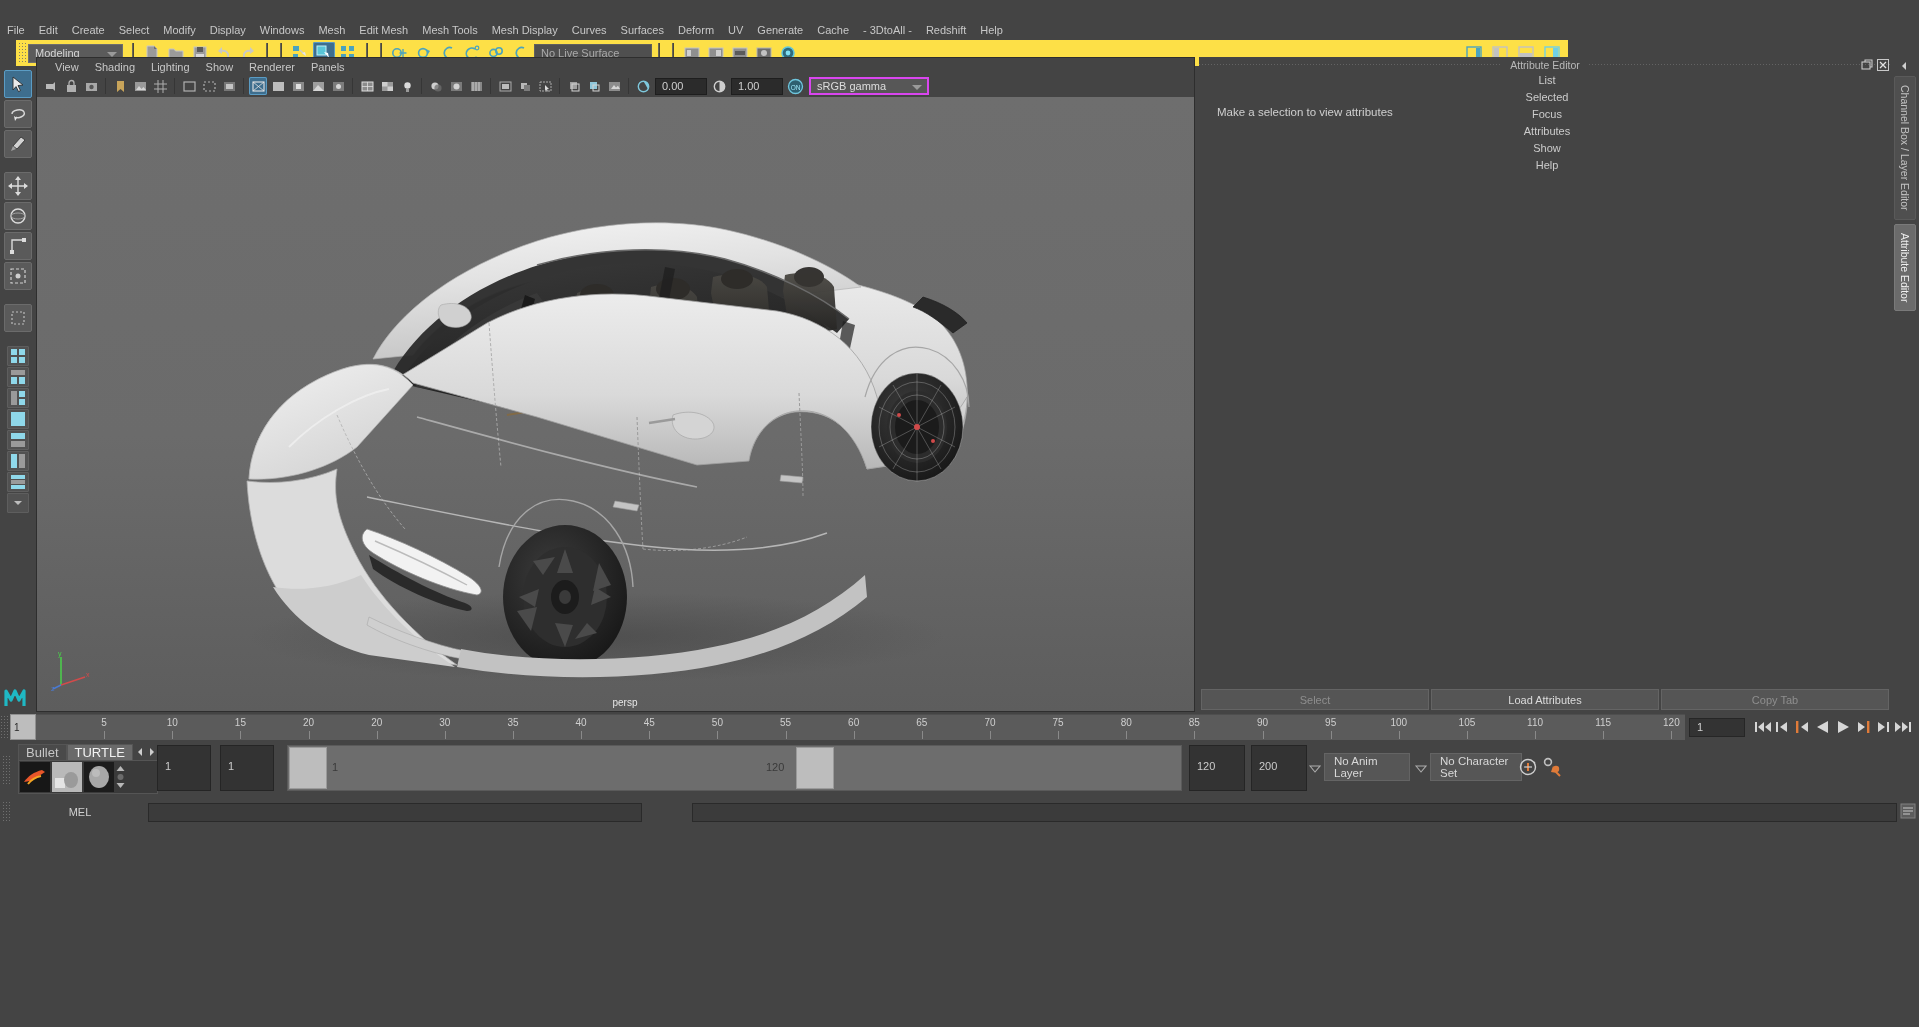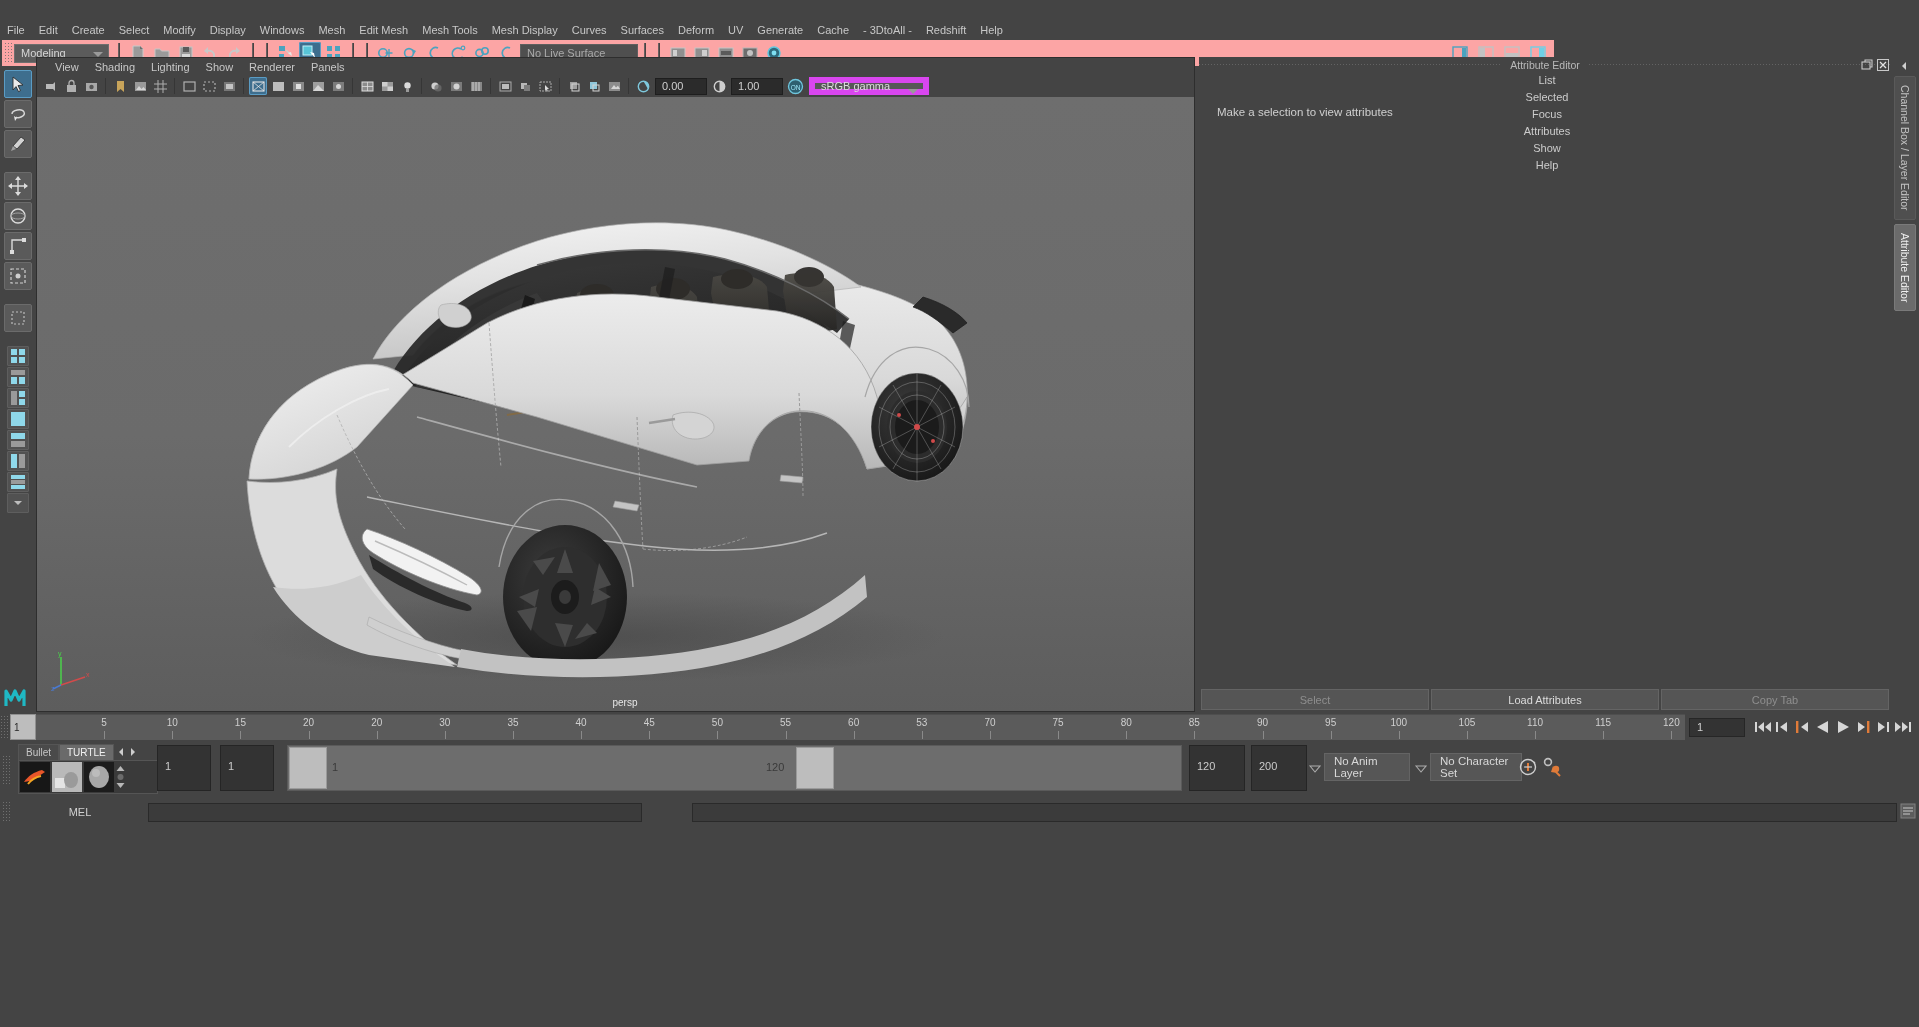--- a/index.html
+++ b/index.html
@@ -49,22 +49,22 @@
     position: absolute; top: 21px; left: 0; width: 1919px; height: 17px;
     background: #444444; display: flex; align-items: center;
   }
   .menu-item {
     color: #c8c8c8; font-size: 11px; padding: 1px 7px; white-space: nowrap;
     line-height: 14px; cursor: default;
   }
 
   
   .toolbar {
-    position: absolute; top: 40px; left: 2px; width: 1552px; height: 26px;
-    background: #fca5a5; display: flex; align-items: center;
+    position: absolute; top: 40px; left: 16px; width: 1552px; height: 26px;
+    background: #fde047; display: flex; align-items: center;
   }
   .grip {
     width: 8px; height: 22px; flex: none; margin: 0 2px;
     background-image: radial-gradient(#6f6f6f 1px, transparent 1px);
     background-size: 3px 3px; opacity: .85;
   }
   .mode-select {
     width: 95px; height: 19px; background: #5b5b5b; border: 1px solid #6e6e6e;
     color: #d5d5d5; font-size: 11px; display: flex; align-items: center;
     padding-left: 6px; position: relative; margin-right: 3px;
@@ -135,21 +135,21 @@
   }
   .pt-icon.on { background: #3e6e8e; box-shadow: inset 0 0 0 1px #5b9cc4; }
   .pt-sep { width: 1px; height: 16px; background: #5c5c5c; margin: 0 4px; flex:none;
             border-right: 1px solid #363636; }
   .num-field {
     width: 52px; height: 17px; background: #2b2b2b; border: 1px solid #1e1e1e;
     color: #cfcfcf; font-size: 11px; display:flex; align-items:center;
     padding-left: 6px; margin: 0 2px;
   }
   .gamma-select {
-    width: 120px; height: 18px; background: #575757; border: 6px solid #d946ef;
+    width: 120px; height: 18px; background: #575757; border: 2px solid #d946ef;
     color: #ddd; font-size: 11px; display: flex; align-items: center;
     padding-left: 6px; position: relative; margin-left: 4px;
   }
   .gamma-select .caret {
     position: absolute; right: 5px; top: 6px;
     border-left: 5px solid transparent; border-right: 5px solid transparent;
     border-top: 5px solid #9a9a9a;
   }
   .viewport {
     position: absolute; left: 0; top: 39px; width: 1157px; height: 614px;
@@ -249,21 +249,21 @@
   
   .range-row {
     position: absolute; left: 0; top: 741px; width: 1919px; height: 56px;
     background: #444444;
   }
   .shelf-box {
     position: absolute; left: 18px; top: 2px; width: 140px; height: 52px;
   }
   .shelf-tabs { display: flex; align-items: center; height: 17px; }
   .shelf-tab {
-    height: 16px; padding: 0 7px; font-size: 10px; color: #c6c6c6;
+    height: 16px; padding: 0 7px; font-size: 13px; color: #c6c6c6;
     display: flex; align-items: center; background: #4a4a4a;
     border: 1px solid #555; border-bottom: none;
   }
   .shelf-tab.active { background: #6a6a6a; color: #f2f2f2; }
   .shelf-arrows { display: flex; margin-left: 2px; gap: 2px; }
   .shelf-items {
     display: flex; align-items: center; height: 34px; background: #3a3a3a;
     border: 1px solid #555;
   }
   .shelf-thumb { width: 30px; height: 30px; margin: 0 1px; }
@@ -1084,21 +1084,21 @@
         <div class="ts-num" style="left: 33.0579%;">40</div>
         <div class="ts-tick" style="left: 33.0579%;"></div>
         <div class="ts-num" style="left: 37.1901%;">45</div>
         <div class="ts-tick" style="left: 37.1901%;"></div>
         <div class="ts-num" style="left: 41.3223%;">50</div>
         <div class="ts-tick" style="left: 41.3223%;"></div>
         <div class="ts-num" style="left: 45.4545%;">55</div>
         <div class="ts-tick" style="left: 45.4545%;"></div>
         <div class="ts-num" style="left: 49.5868%;">60</div>
         <div class="ts-tick" style="left: 49.5868%;"></div>
-        <div class="ts-num" style="left: 53.719%;">53</div>
+        <div class="ts-num" style="left: 53.719%;">65</div>
         <div class="ts-tick" style="left: 53.719%;"></div>
         <div class="ts-num" style="left: 57.8512%;">70</div>
         <div class="ts-tick" style="left: 57.8512%;"></div>
         <div class="ts-num" style="left: 61.9835%;">75</div>
         <div class="ts-tick" style="left: 61.9835%;"></div>
         <div class="ts-num" style="left: 66.1157%;">80</div>
         <div class="ts-tick" style="left: 66.1157%;"></div>
         <div class="ts-num" style="left: 70.2479%;">85</div>
         <div class="ts-tick" style="left: 70.2479%;"></div>
         <div class="ts-num" style="left: 74.3802%;">90</div>

